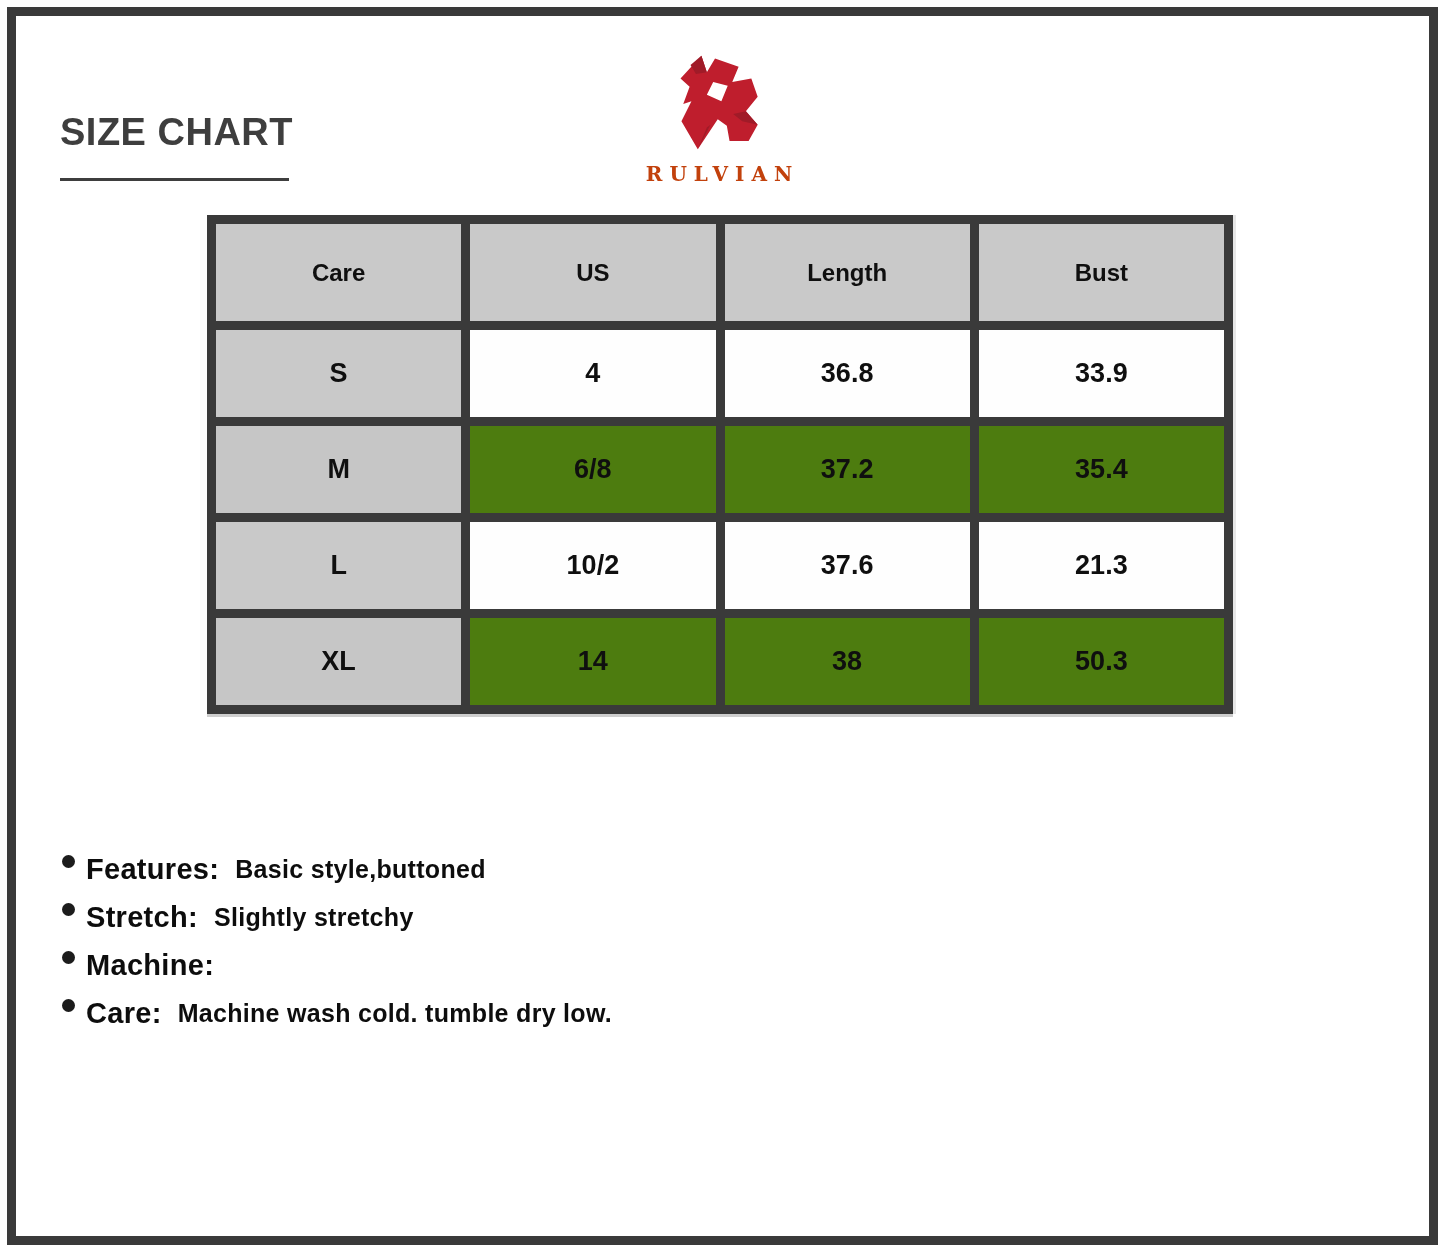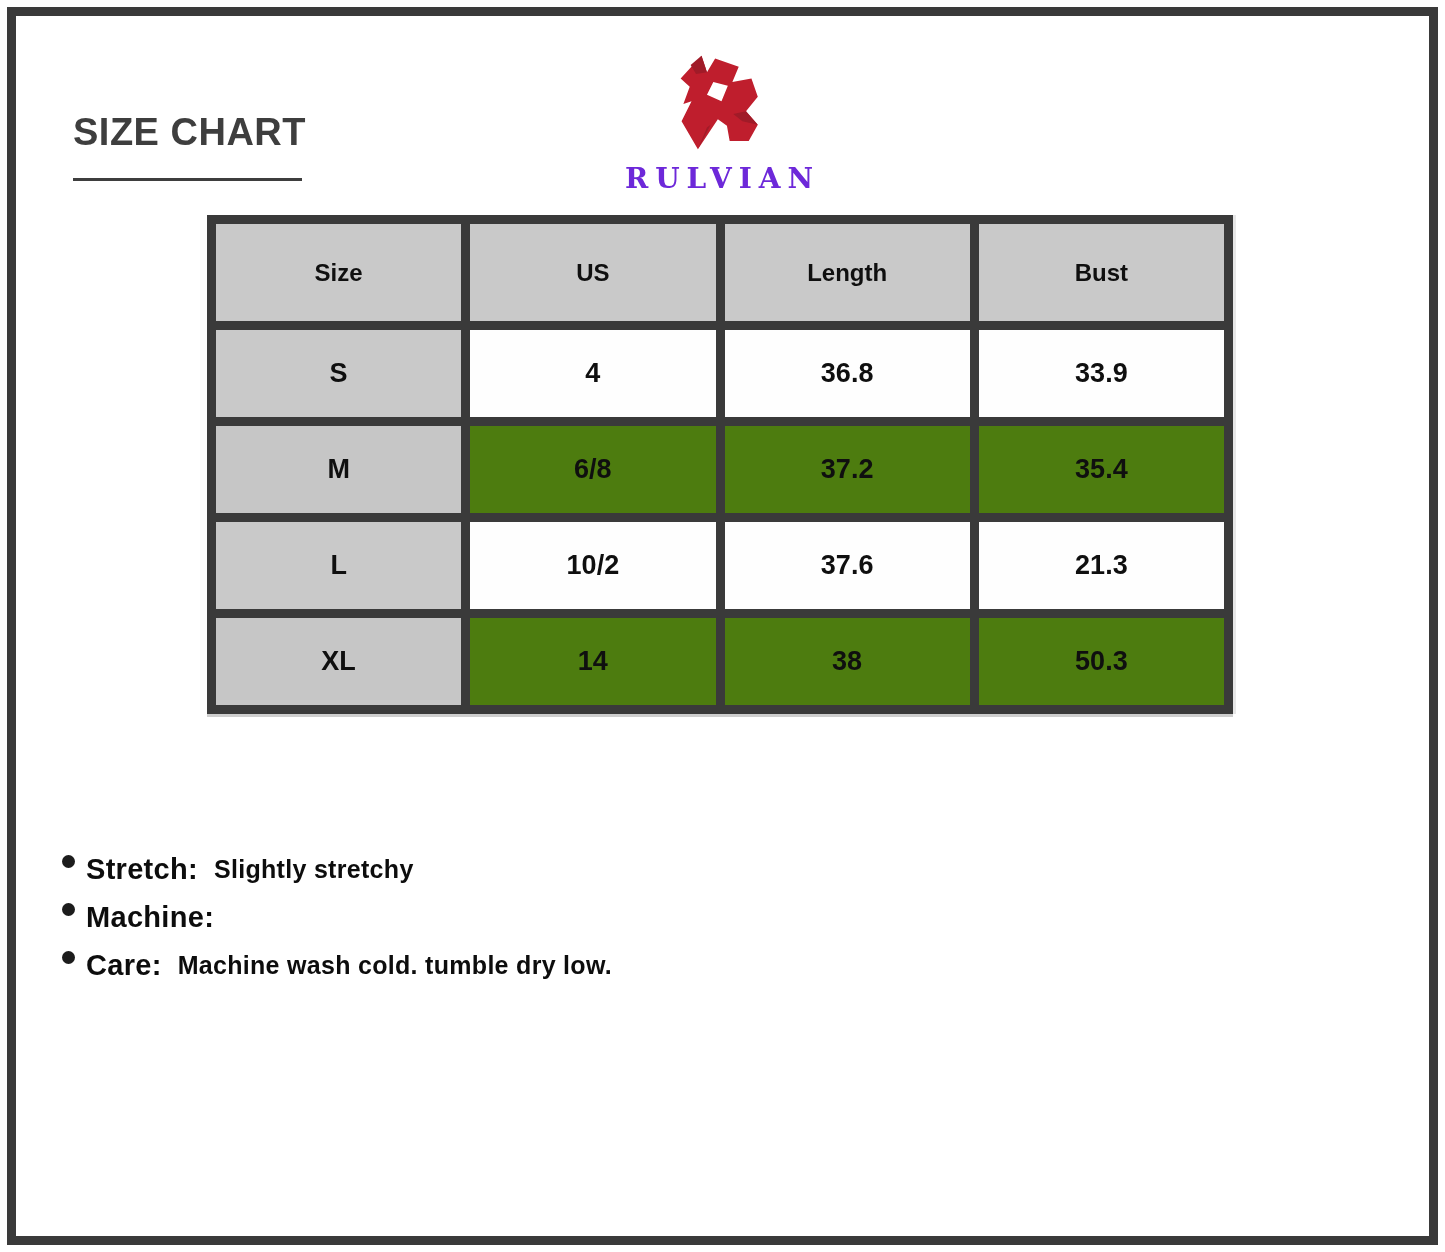--- a/index.html
+++ b/index.html
@@ -18,21 +18,21 @@
   .frame {
     position: absolute;
     inset: 7px;
     border: 9px solid #3a3a3a;
     pointer-events: none;
   }
 
   
   .title-block {
     position: absolute;
-    left: 73px;
+    left: 60px;
     top: 110px;
   }
   .page-title {
     margin: 0;
     font-size: 38px;
     font-weight: bold;
     letter-spacing: 0.5px;
     color: #3e3e3e;
     line-height: 1.2;
   }
@@ -53,24 +53,24 @@
     flex-direction: column;
     align-items: center;
   }
   .brand-mark {
     width: 118px;
     height: 110px;
   }
   .brand-name {
     margin-top: 4px;
     font-family: "DejaVu Serif", "Liberation Serif", serif;
-    font-size: 28px;
+    font-size: 20px;
     font-weight: bold;
     letter-spacing: 7px;
-    color: #6d28d9;
+    color: #c2410c;
   }
 
   
   table.size-table {
     position: absolute;
     left: 207px;
     top: 215px;
     width: 1026px;
     table-layout: fixed;
     border-collapse: separate;
@@ -167,21 +167,21 @@
       <polygon fill="#a01b28" points="42,8 48,26 36,28 30,18"></polygon>
       <polygon fill="#a01b28" points="60,78 48,87 38,111 52,84"></polygon>
       <polygon fill="#a01b28" points="91,69 77,72 87,80 104,84"></polygon>
     </svg>
     <div class="brand-name">RULVIAN</div>
   </div>
 
   <table class="size-table">
     <thead>
       <tr>
-        <th>Size</th>
+        <th>Care</th>
         <th>US</th>
         <th>Length</th>
         <th>Bust</th>
       </tr>
     </thead>
     <tbody>
       <tr>
         <td class="rowhead">S</td>
         <td>4</td>
         <td>36.8</td>
@@ -204,20 +204,25 @@
         <td>14</td>
         <td>38</td>
         <td>50.3</td>
       </tr>
     </tbody>
   </table>
 
   <ul class="details">
     <li>
       <span class="dot"></span>
+      <span class="label">Features:</span>
+      <span class="value">Basic style,buttoned</span>
+    </li>
+    <li>
+      <span class="dot"></span>
       <span class="label">Stretch:</span>
       <span class="value">Slightly stretchy</span>
     </li>
     <li>
       <span class="dot"></span>
       <span class="label">Machine:</span>
     </li>
     <li>
       <span class="dot"></span>
       <span class="label">Care:</span>

